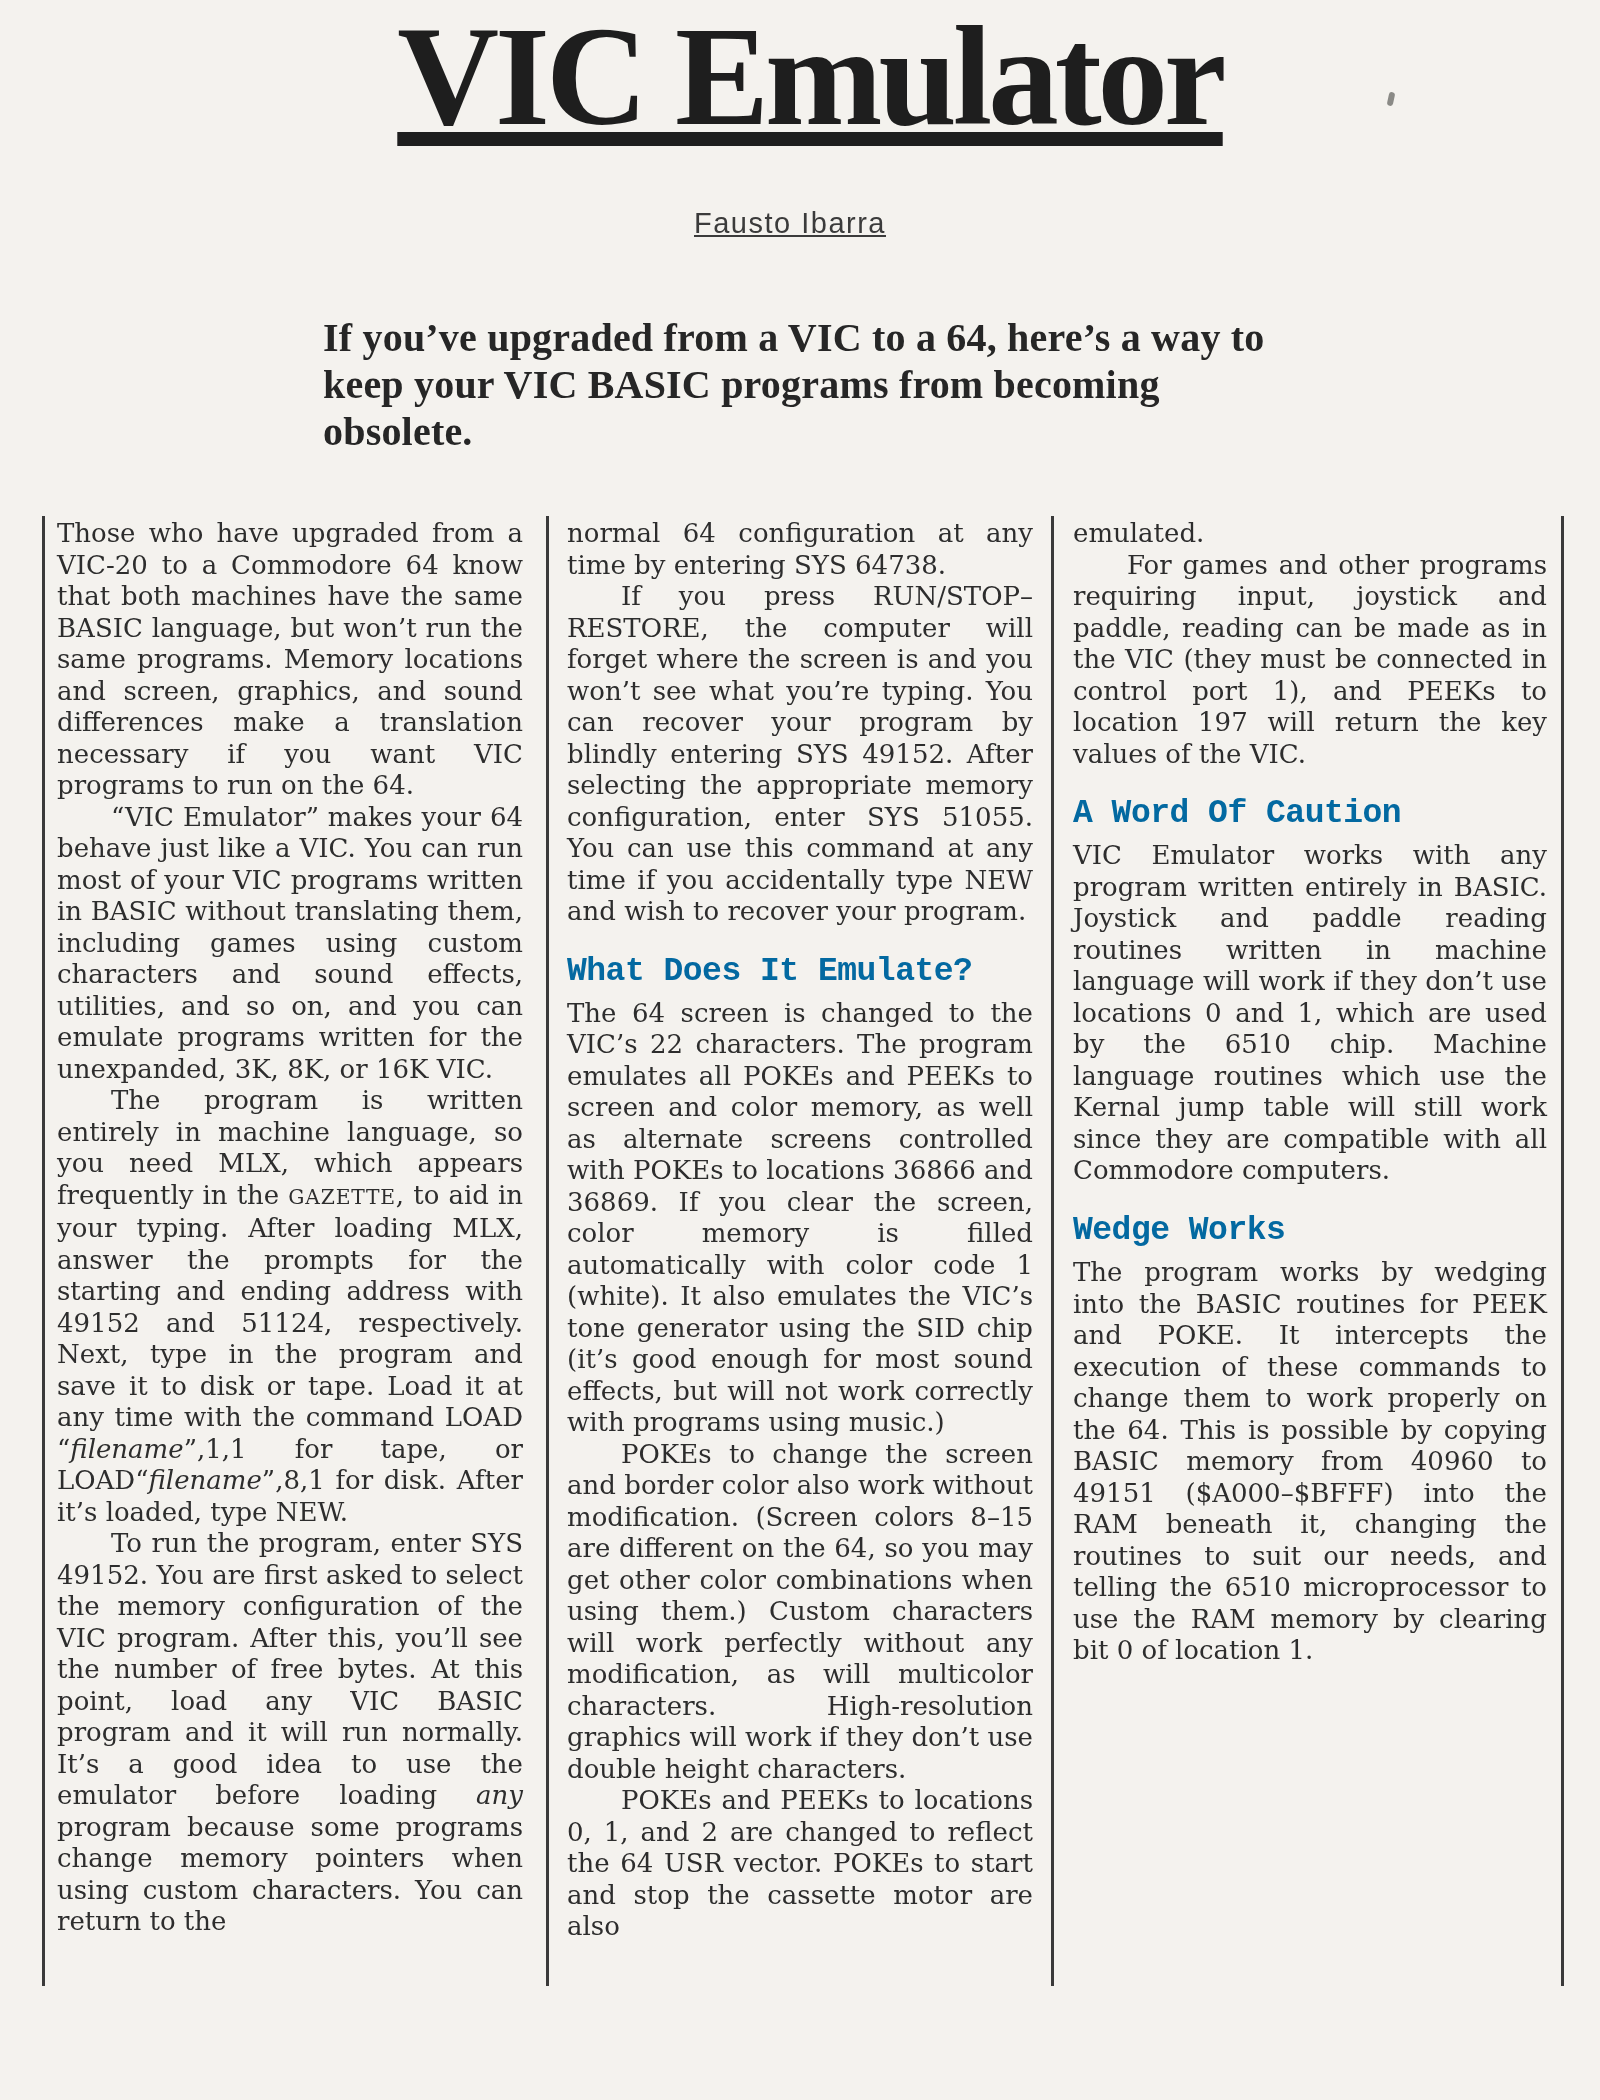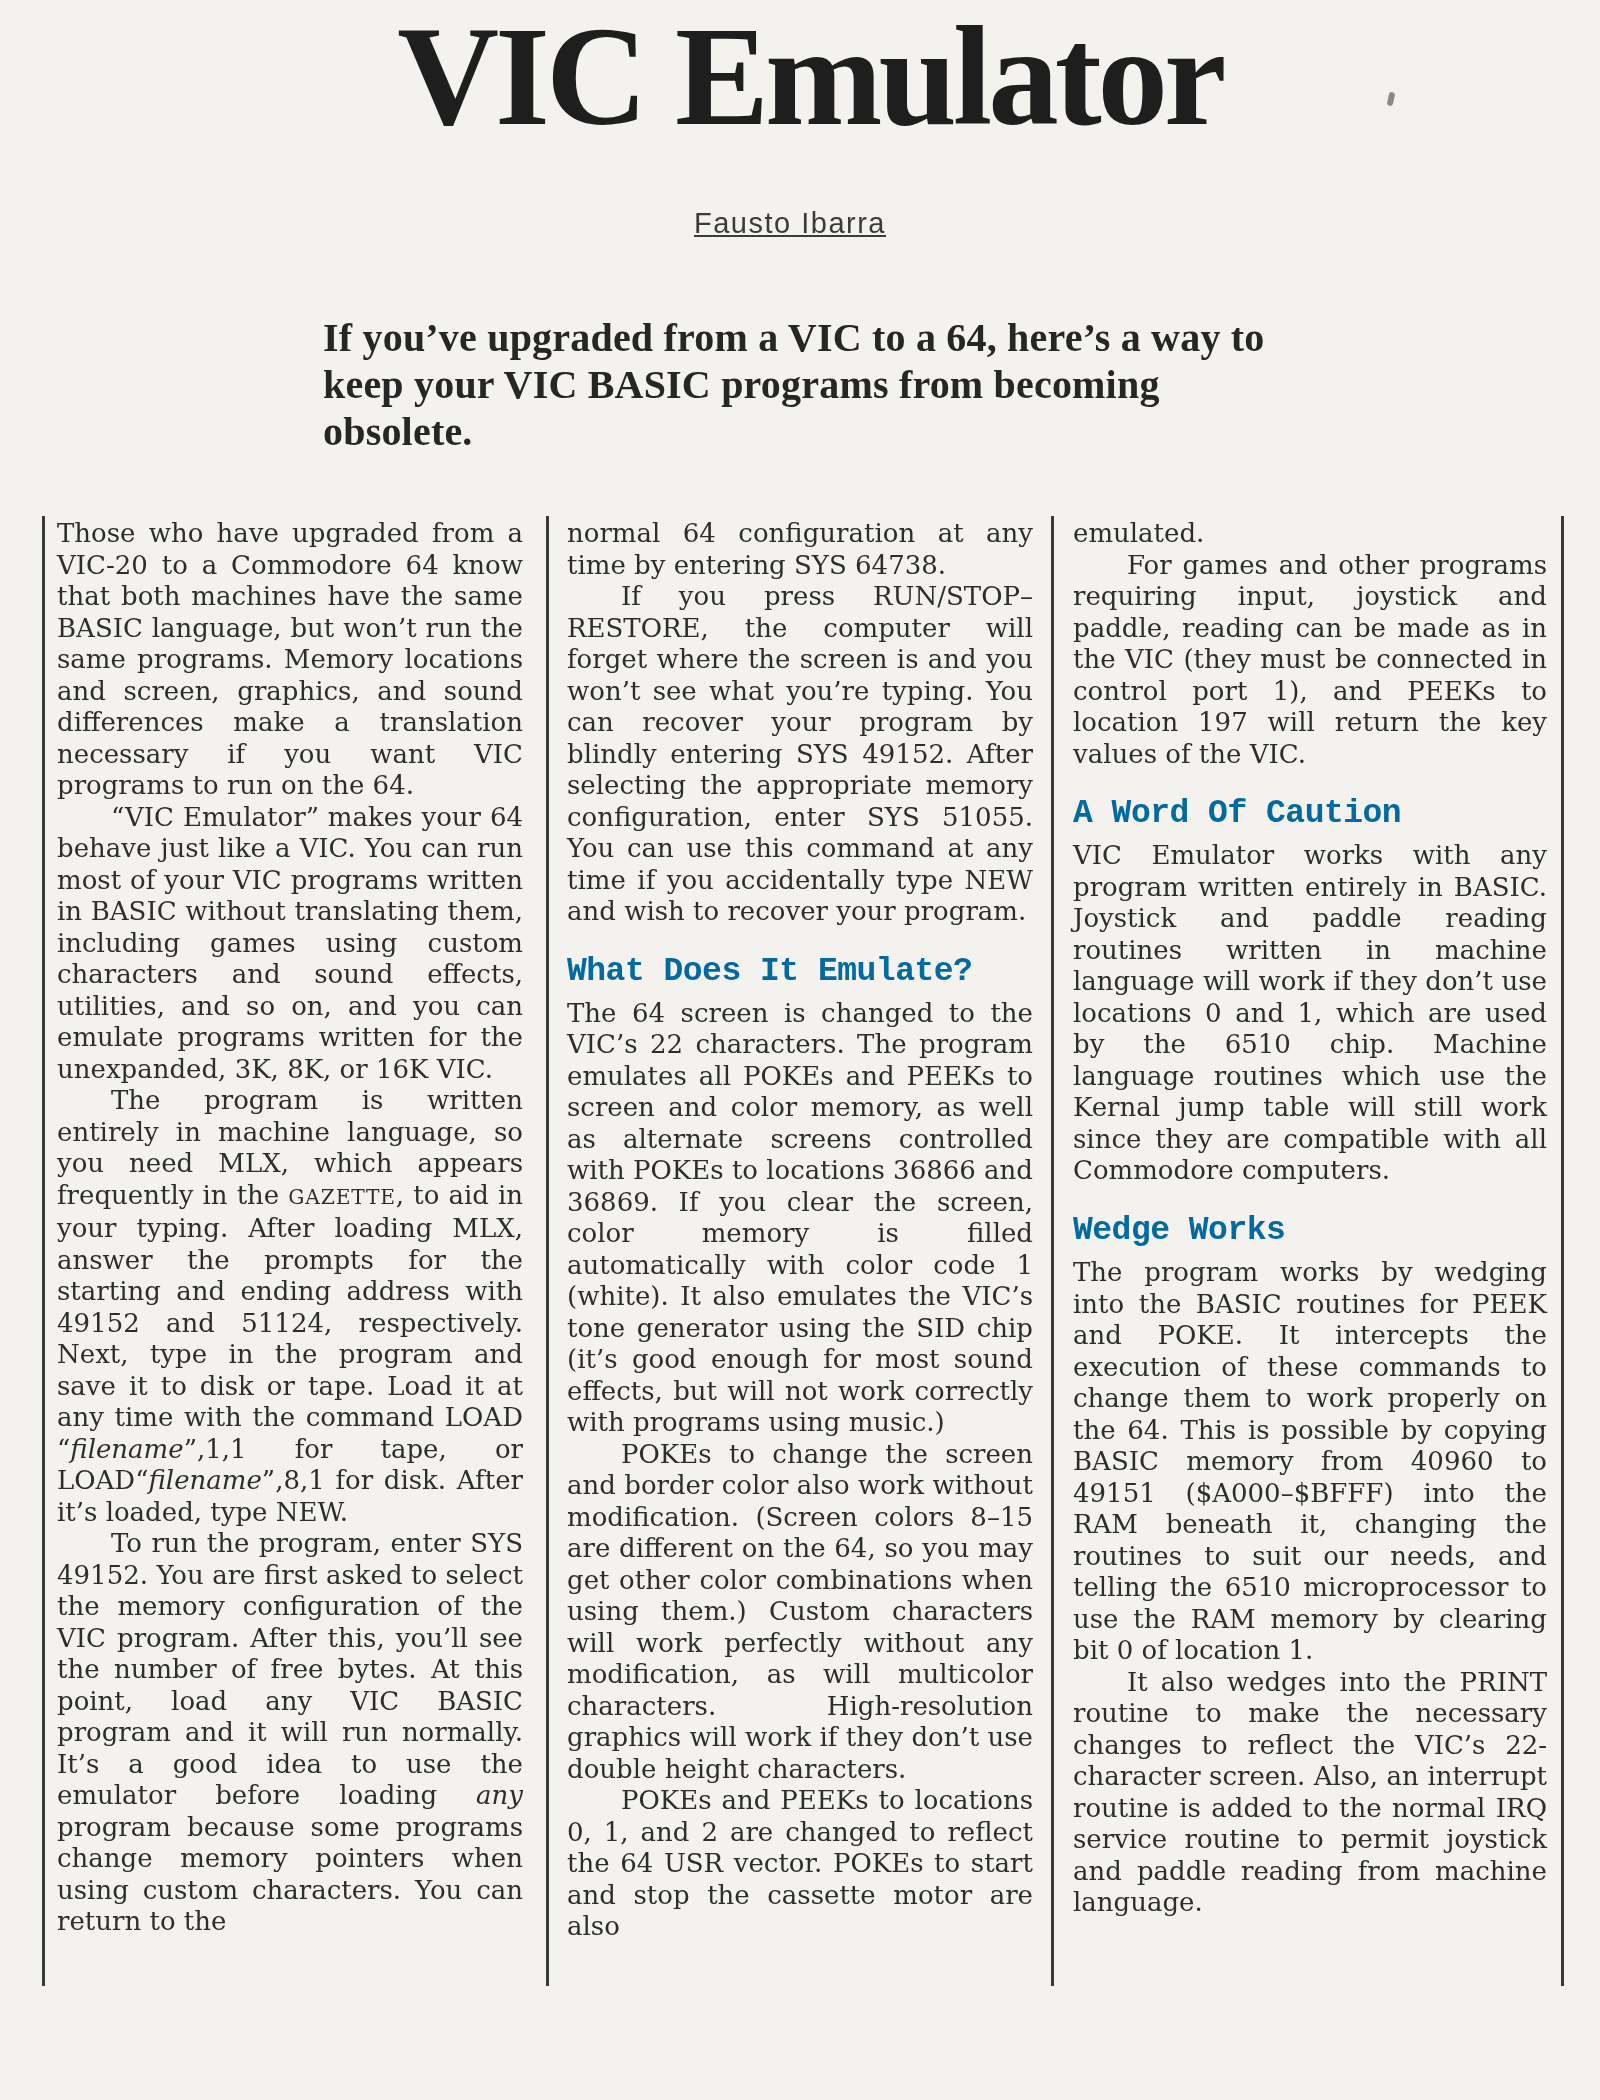--- a/index.html
+++ b/index.html
@@ -11,21 +11,21 @@
   .page {
     position:relative; width:1600px; height:2100px;
     background:var(--paper,#f4f2ee); color:var(--ink,#2c2c2c);
     overflow:hidden;
   }
   .article-title {
     position:absolute; top:2px; left:20px; width:1580px;
     margin:0; text-align:center;
     font-family:"Liberation Serif", serif;
     font-weight:bold; font-size:141px; line-height:1.05;
-    letter-spacing:-4px; color:#1e1e1e;
+    letter-spacing:-4px; color:#1e1e1e;text-decoration:underline;
   }
   .article-author {
     position:absolute; top:207px; left:0; width:1580px;
     text-align:center;
     font-family:"Liberation Sans", sans-serif;
     font-size:29px; letter-spacing:1.5px; color:#3b3b3b;text-decoration:underline;
   }
   .article-deck {
     position:absolute; top:314px; left:323px; width:952px;
     font-family:Liberation Serif, serif;
@@ -106,17 +106,16 @@
       <p class="body-para indent"><span>POKEs to change the screen and border color also work without modification. (Screen colors 8–15 are different on the 64, so you may get other color combinations when using them.) Custom characters will work perfectly without any modification, as will multicolor characters. High-resolution graphics will work if they don’t use double height characters.</span></p>
       <p class="body-para indent"><span>POKEs and PEEKs to locations 0, 1, and 2 are changed to reflect the 64 USR vector. POKEs to start and stop the cassette motor are also</span></p>
     </div>
   <div class="col col-3">
       <p class="body-para"><span>emulated.</span></p>
       <p class="body-para indent"><span>For games and other programs requiring input, joystick and paddle, reading can be made as in the VIC (they must be connected in control port 1), and PEEKs to location 197 will return the key values of the VIC.</span></p>
       <h2 class="col-heading">A Word Of Caution</h2>
       <p class="body-para"><span>VIC Emulator works with any program written entirely in BASIC. Joystick and paddle reading routines written in machine language will work if they don’t use locations 0 and 1, which are used by the 6510 chip. Machine language routines which use the Kernal jump table will still work since they are compatible with all Commodore computers.</span></p>
       <h2 class="col-heading">Wedge Works</h2>
       <p class="body-para"><span>The program works by wedging into the BASIC routines for PEEK and POKE. It intercepts the execution of these commands to change them to work properly on the 64. This is possible by copying BASIC memory from 40960 to 49151 ($A000–$BFFF) into the RAM beneath it, changing the routines to suit our needs, and telling the 6510 microprocessor to use the RAM memory by clearing bit 0 of location 1.</span></p>
-      <p class="body-para indent"><span>It also wedges into the PRINT routine to make the necessary changes to reflect the VIC’s 22-character screen. Also, an interrupt routine is added to the normal IRQ service routine to permit joystick and paddle reading from machine language.</span></p>
     </div>
 
 
 </div>
 
 </body></html>

